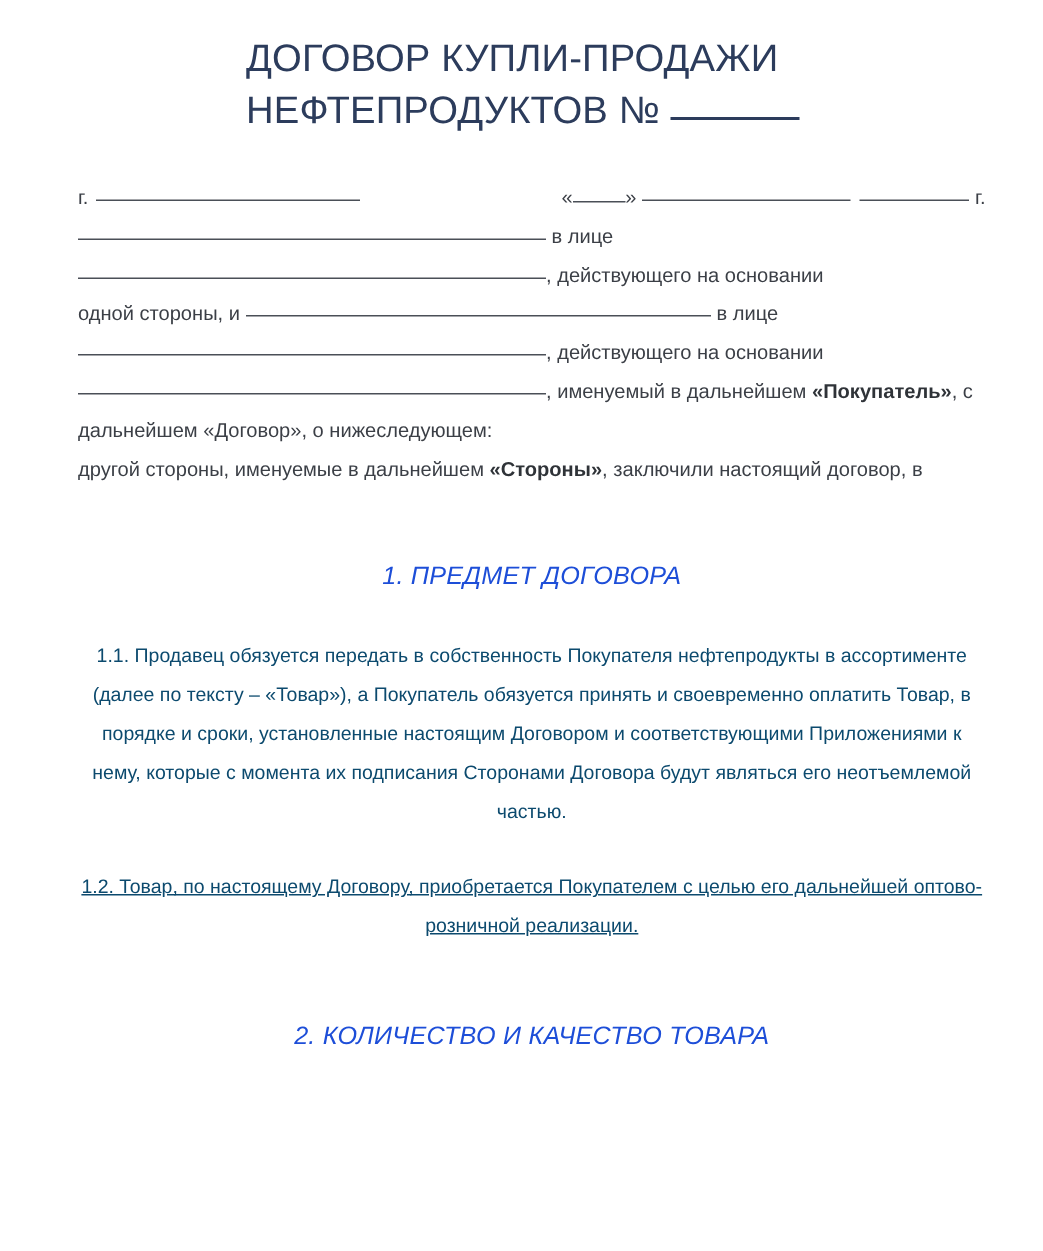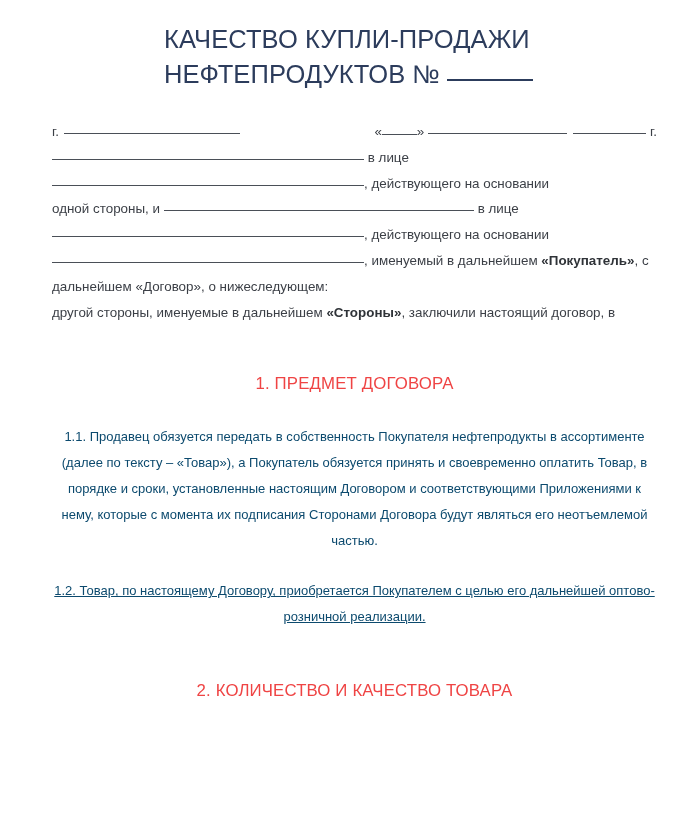--- a/index.html
+++ b/index.html
@@ -85,38 +85,39 @@
     align-items: baseline;
   }
   .date-right { white-space: nowrap; letter-spacing: 0; }
 
   
   .section-heading {
     text-align: center;
     font-size: 16.8px;
     font-weight: 400;
     line-height: 24px;
-    color: #ef4444;
+    color: #1d4ed8;
     margin: 16px;
     letter-spacing: 0.15px;
+    font-style: italic;
   }
   .h-subject  { margin-top: 47px; }
   .h-quantity { margin-top: 49px; text-align: center; }
 
   .p-11 { margin-top: 28px; }
   .p-12 { margin-top: 25px; text-decoration: underline; }
   .p-13 { margin-top: 26px; }
 </style>
 </head>
 <body>
 
 <div class="page">
 
   <h1 class="doc-title">
-    <span>КАЧЕСТВО КУПЛИ-ПРОДАЖИ</span><br>
+    <span>ДОГОВОР КУПЛИ-ПРОДАЖИ</span><br>
     <span>НЕФТЕПРОДУКТОВ №</span><span class="blank-title"></span>
   </h1>
 
   <div class="preamble">
 
     <div class="pre-line date-row">
       <span><span>г.</span><span class="blank b-city"></span></span>
       <span class="date-right"><span>«</span><span class="blank b-day"></span><span>»</span><span class="blank b-month"></span><span class="blank b-year"></span>&nbsp;<span>г.</span></span>
     </div>
 

